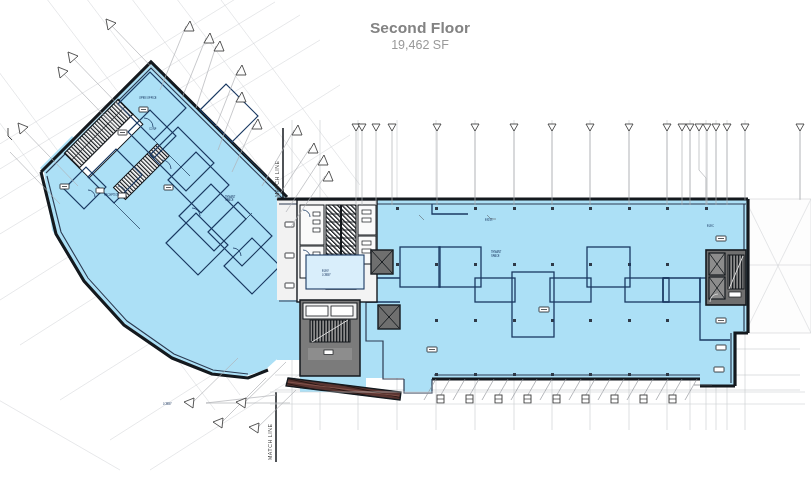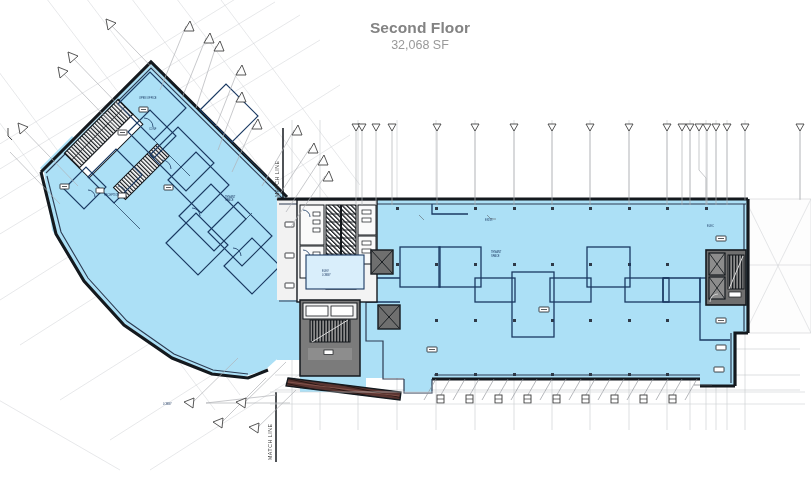--- a/index.html
+++ b/index.html
@@ -62,21 +62,21 @@
     fill: #15325c;
   }
 </style>
 </head>
 <body>
 
 <div id="plan-root">
 
   <div class="title-block">
     <div class="plan-title">Second Floor</div>
-    <div class="plan-subtitle">32,068 SF</div>
+    <div class="plan-subtitle">19,462 SF</div>
   </div>
 
   <svg class="plan-svg" viewBox="0 0 811 479">
     <defs>
 
       <pattern id="stairHatchV" width="3" height="8" patternUnits="userSpaceOnUse">
         <rect width="3" height="8" fill="#ffffff"></rect>
         <rect x="0" y="0" width="1.2" height="8" fill="#15191d"></rect>
       </pattern>
       <pattern id="stairHatchDark" width="3" height="8" patternUnits="userSpaceOnUse">

